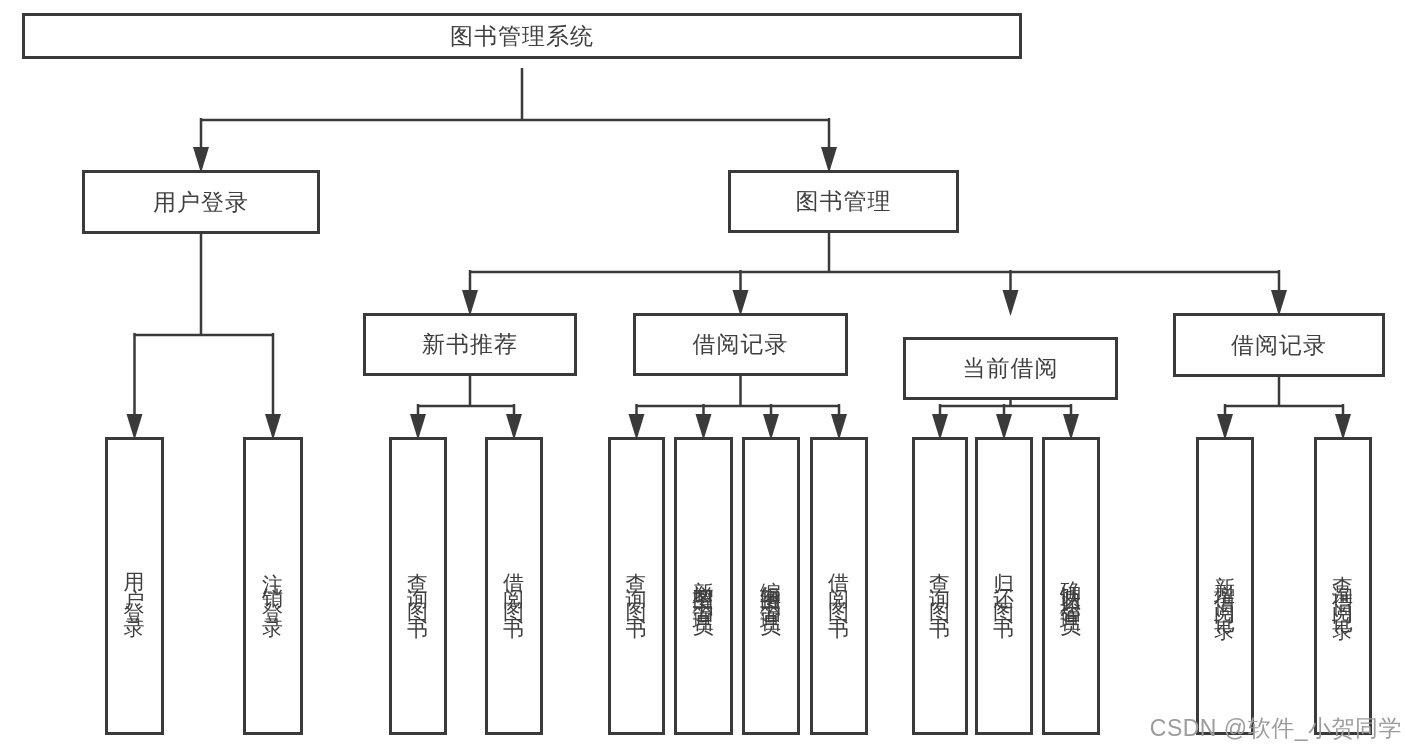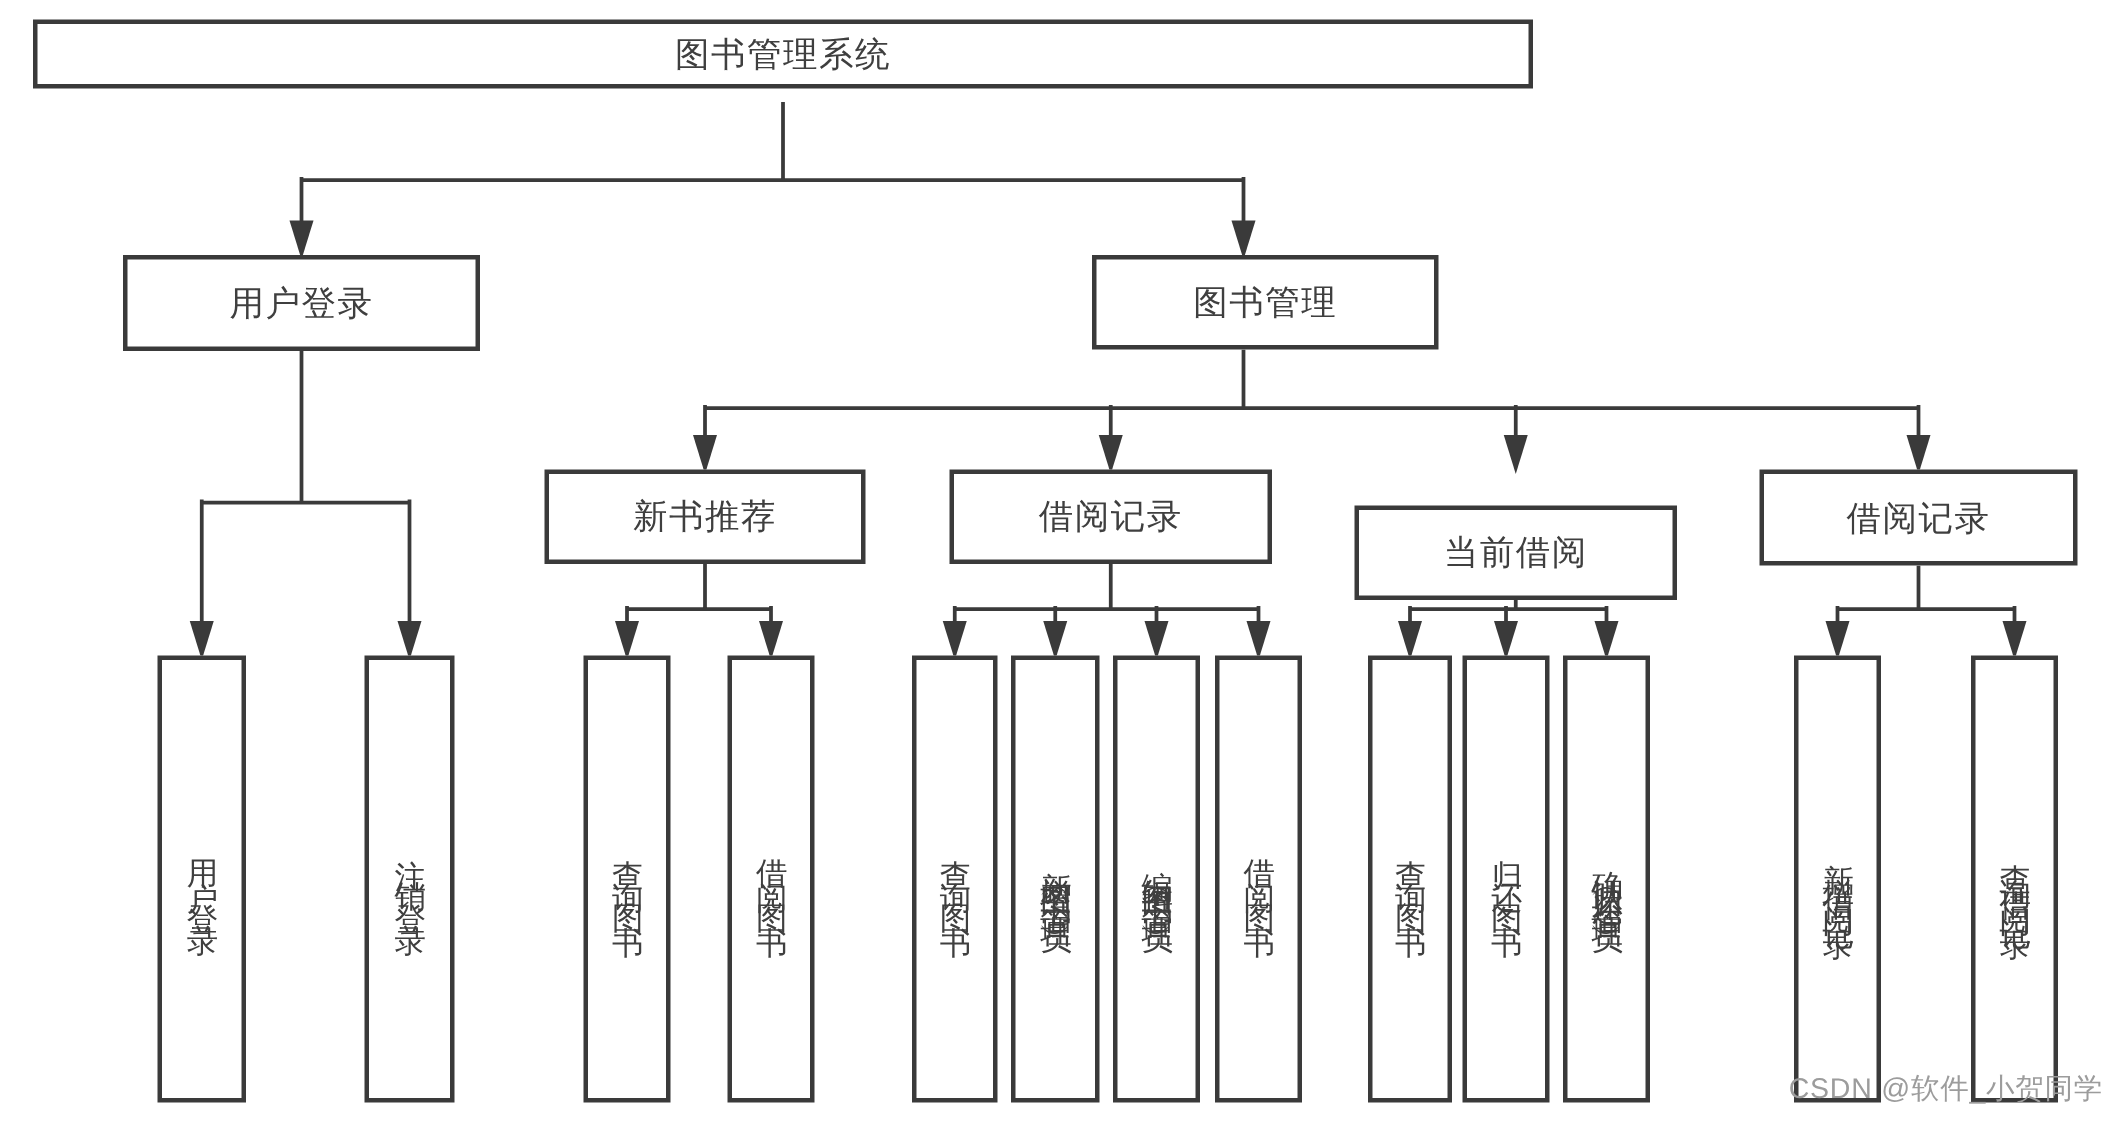--- a/index.html
+++ b/index.html
@@ -27,21 +27,21 @@
   .box.v .vlabel{
     writing-mode:vertical-rl;
     text-orientation:mixed;
     line-height:1;
     max-height:288px;
   }
   #watermark{
     position:absolute;
     right:3px;top:713px;
     z-index:3;
-    font-size:19px;
+    font-size:23px;
     letter-spacing:0.5px;
     color:var(--wm,#9c9c9c);
     white-space:nowrap;
     text-align:center;
   }
 </style>
 </head>
 <body>
 
 <div id="canvas" style="--line: #3a3a3a; --text: #3f3f3f; --wm: #9c9c9c; --bg: #ffffff;">

